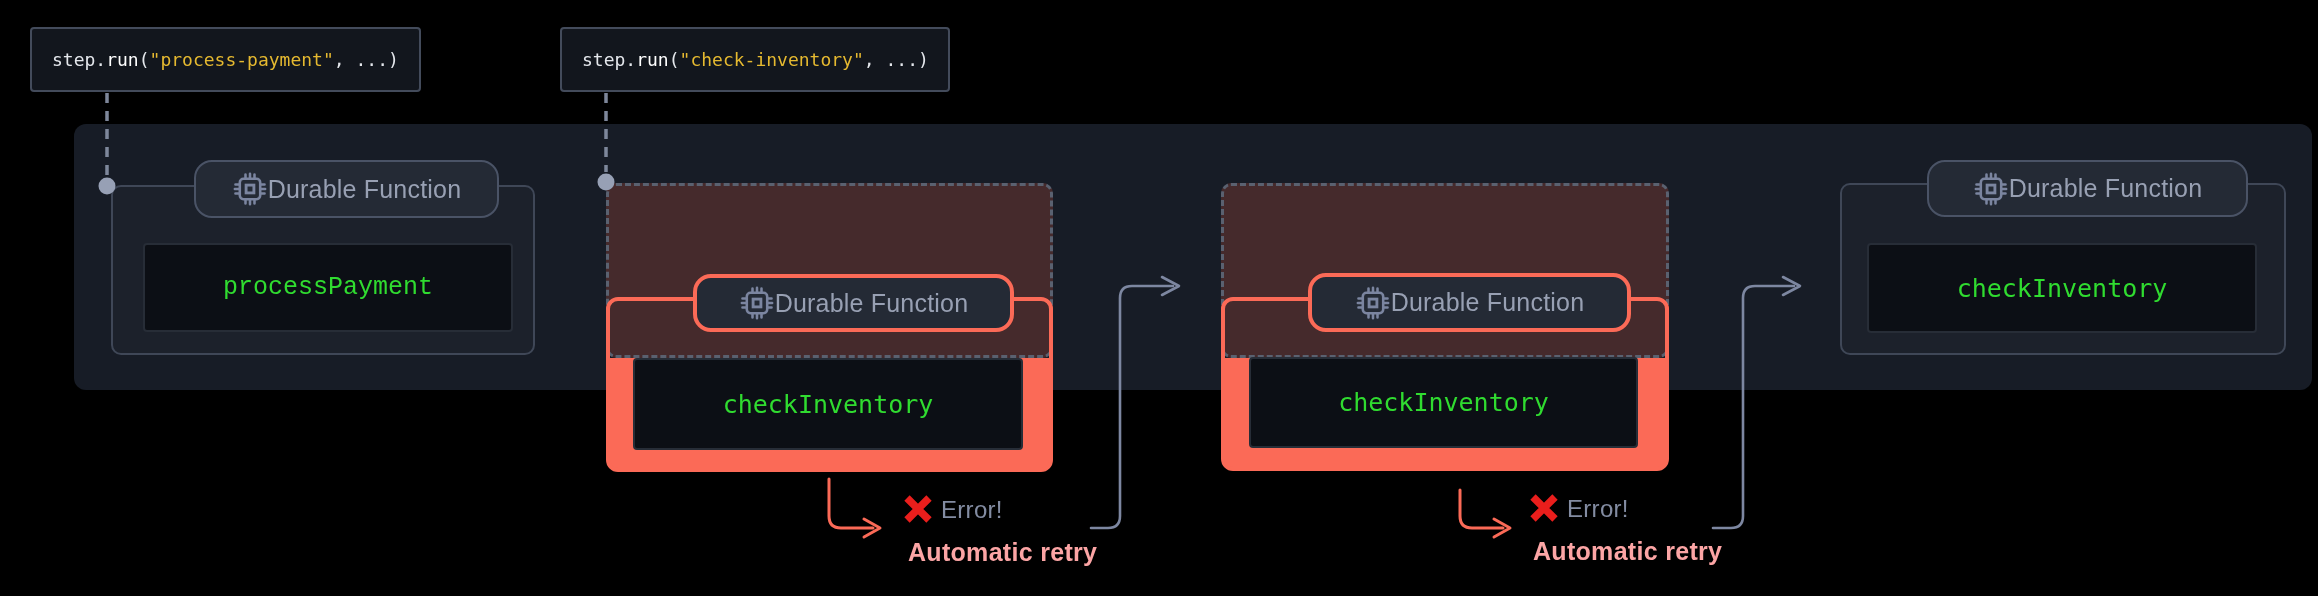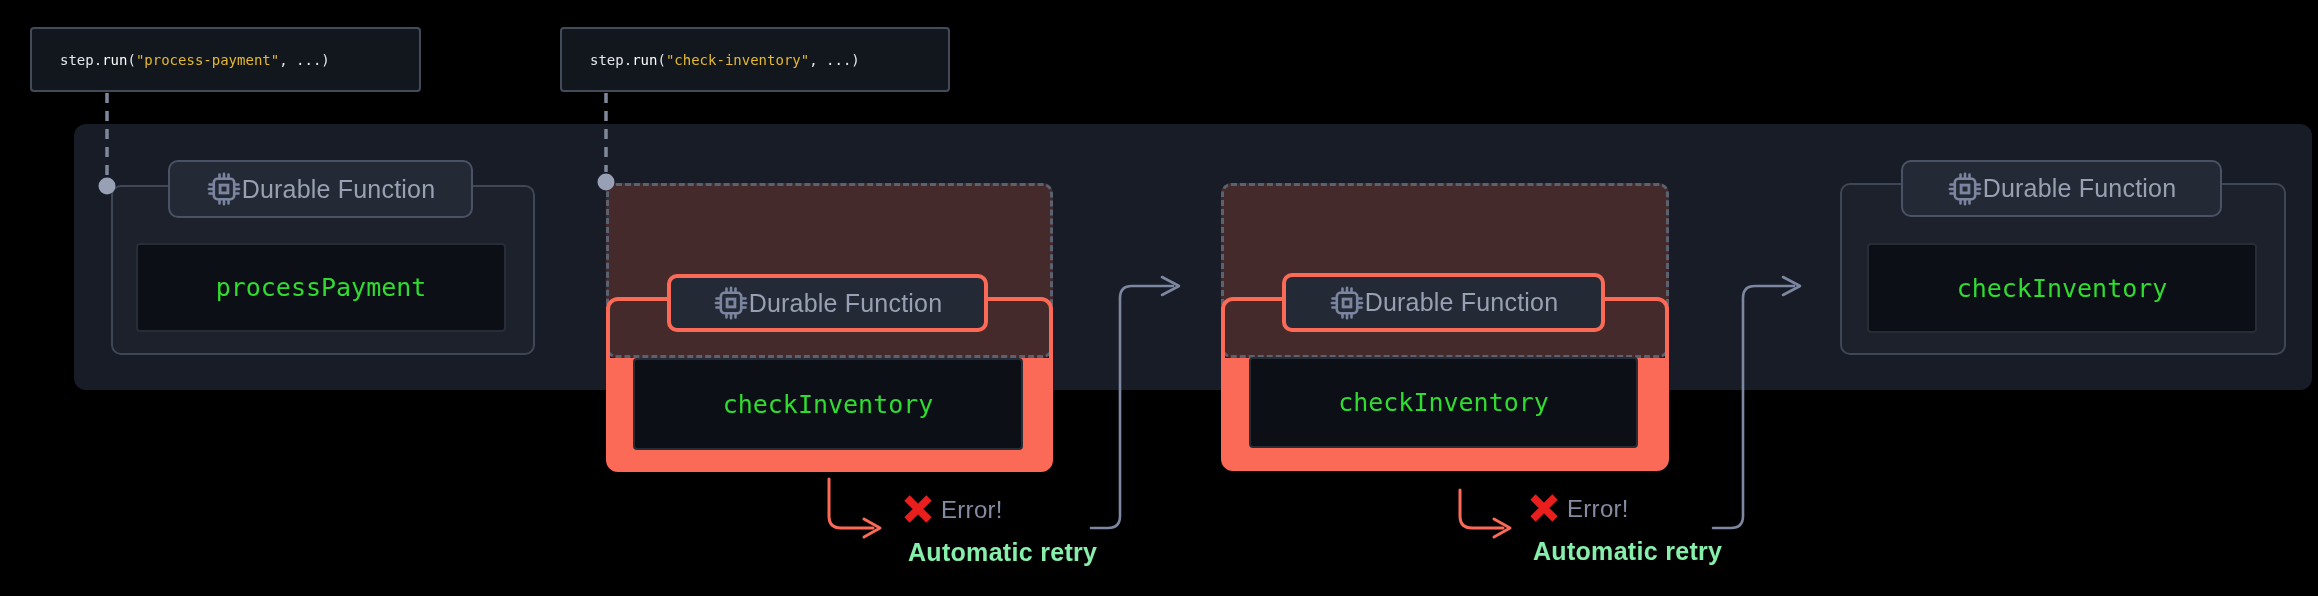--- a/index.html
+++ b/index.html
@@ -5,22 +5,22 @@
   html,body{margin:0;padding:0;background:#000;}
   .stage{
     position:relative;width:2318px;height:596px;background:#000;
     font-family:"Liberation Sans",sans-serif;overflow:hidden;
   }
   .abs{position:absolute;box-sizing:border-box;}
 
   
   .codebox{
     background:#12161d;border:2px solid #434b5b;border-radius:4px;
-    display:flex;align-items:center;padding-left:28px;
-    font-family:"DejaVu Sans Mono",monospace;font-size:14px;color:#e4e7ec;
+    display:flex;align-items:center;padding-left:20px;
+    font-family:"DejaVu Sans Mono",monospace;font-size:18px;color:#e4e7ec;
     white-space:pre;
   }
   .cb1{left:30px;top:27px;width:391px;height:65px;}
   .cb2{left:560px;top:27px;width:390px;height:65px;}
   .tok-fn{color:#ffffff;}
   .tok-str{color:#e5b930;}
 
   
   .panel{left:74px;top:124px;width:2238px;height:266px;background:#171c26;border-radius:12px;}
 
@@ -42,42 +42,42 @@
   }
   .r2{left:606px;top:297px;width:447px;height:175px;}
   .r3{left:1221px;top:297px;width:448px;height:174px;}
 
   
   .fnbox{
     background:#0c0f15;border:2px solid #272d37;border-radius:4px;
     display:flex;align-items:center;justify-content:center;
     font-family:"DejaVu Sans Mono",monospace;font-size:25px;color:#30dc30;
   }
-  .f1{left:136px;top:243px;width:370px;height:89px;}
+  .f1{left:143px;top:243px;width:370px;height:89px;font-family:Liberation Mono, monospace;}
   .f2{left:633px;top:358px;width:390px;height:92px;}
   .f3{left:1249px;top:357px;width:389px;height:91px;}
   .f4{left:1867px;top:243px;width:390px;height:90px;}
 
   
   .badge{
-    background:#242a35;border-radius:10px;
+    background:#242a35;border-radius:18px;
     display:flex;align-items:center;justify-content:center;
-    font-size:25px;color:#98a0b3;letter-spacing:.2px;
+    font-size:25px;color:#98a0b3;letter-spacing:.2px;margin-left:26px;
   }
   .badge-gray{border:2.5px solid #4a5366;}
   .badge-red{border:4px solid #fb6a57;}
   .b1{left:168px;top:160px;width:305px;height:58px;}
   .b2{left:667px;top:274px;width:321px;height:58px;}
   .b3{left:1282px;top:273px;width:323px;height:59px;}
   .b4{left:1901px;top:160px;width:321px;height:57px;}
   .chip{width:36px;height:36px;flex:none;}
 
   
   .err-title{font-size:24px;font-weight:normal;color:#838ca2;letter-spacing:.3px;white-space:nowrap;}
-  .err-sub{font-size:25px;font-weight:bold;color:#86efac;letter-spacing:.3px;white-space:nowrap;}
+  .err-sub{font-size:25px;font-weight:bold;color:#fca5a5;letter-spacing:.3px;white-space:nowrap;}
   .et1{left:941px;top:496px;}
   .es1{left:908px;top:538px;}
   .et2{left:1567px;top:495px;}
   .es2{left:1533px;top:537px;}
 
   .overlay{left:0;top:0;width:2318px;height:596px;pointer-events:none;}
 </style>
 </head>
 <body>
 

